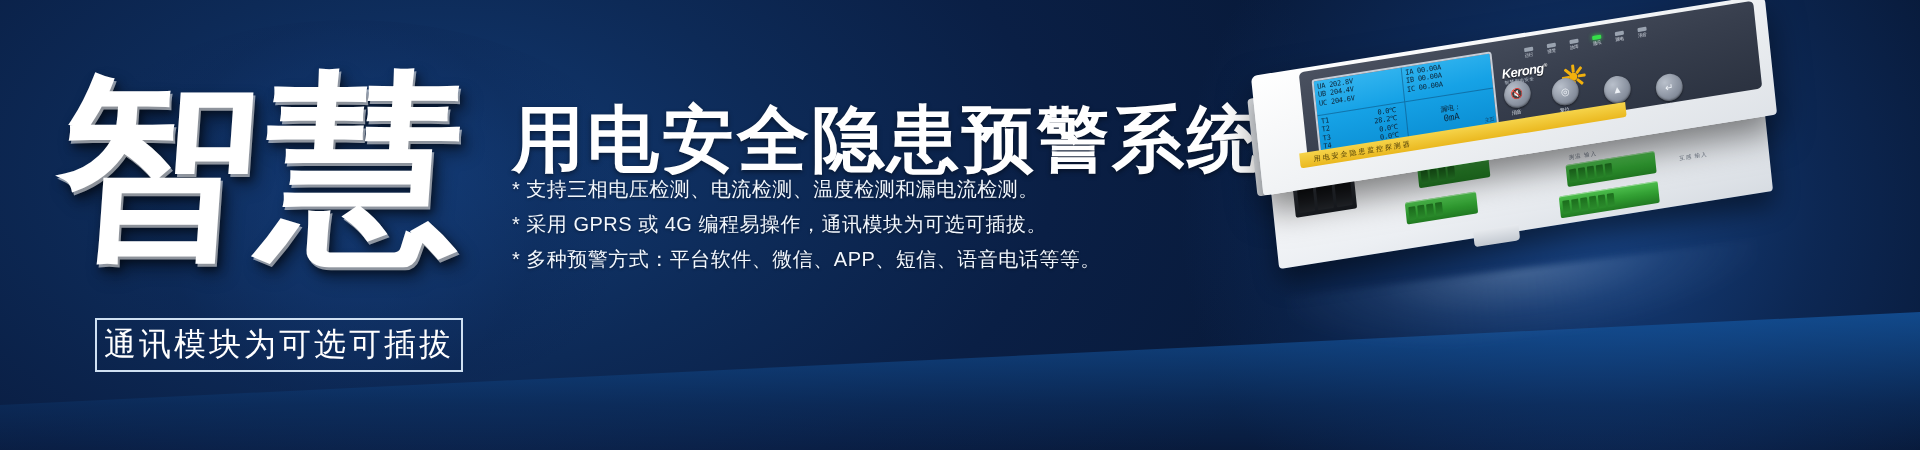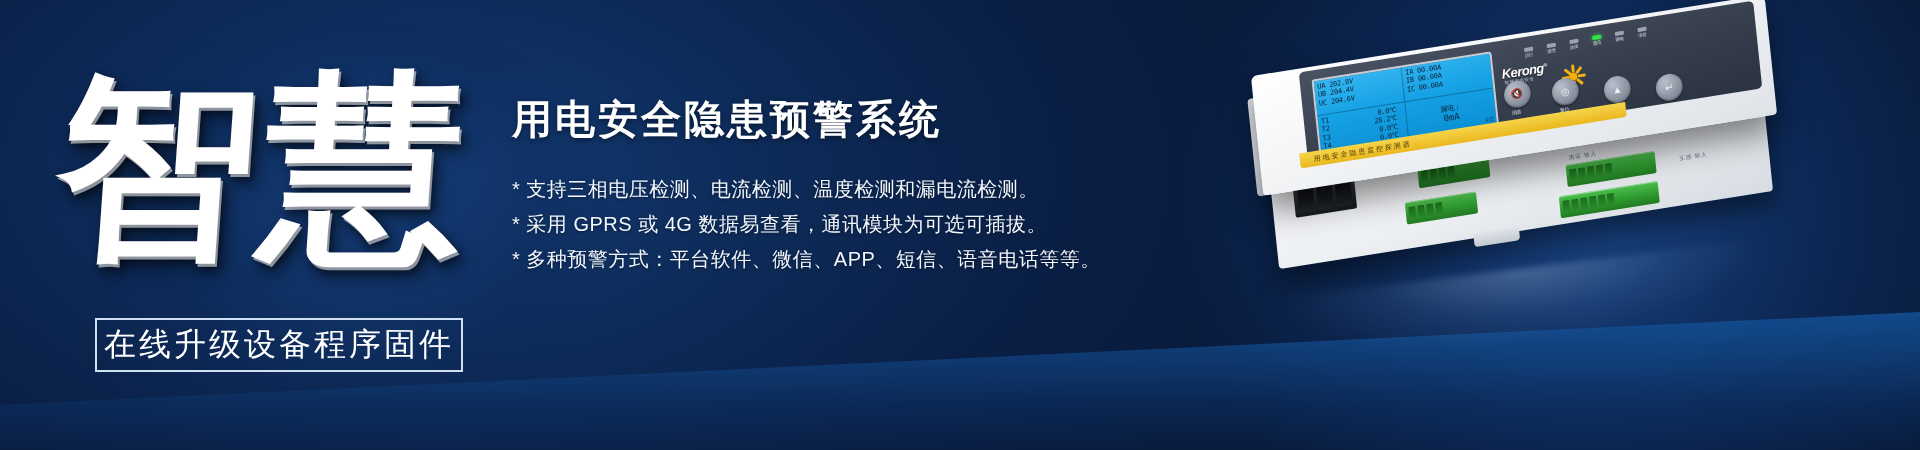--- a/index.html
+++ b/index.html
@@ -102,21 +102,21 @@
     letter-spacing: 3px;
     white-space: nowrap;
   }
 
   
   .headline {
     position: absolute;
     left: 512px;
     top: 92px;
     color: #ffffff;
-    font-size: 40px;
+    font-size: 72px;
     font-weight: 700;
     letter-spacing: 3px;
     white-space: nowrap;
     text-shadow: 0 2px 5px rgba(0,0,0,0.45);
   }
 
   
   .bullets {
     position: absolute;
     left: 512px;
@@ -430,28 +430,28 @@
 <div class="banner">
 
   <div class="glow-left"></div>
   <div class="glow-right"></div>
   <div class="wedge"></div>
   <div class="wedge2"></div>
 
   <div class="calli">智慧</div>
 
   <div class="slogan-box">
-    <span class="txt">在线升级设备程序固件</span>
+    <span class="txt">通讯模块为可选可插拔</span>
   </div>
 
   <div class="headline">用电安全隐患预警系统</div>
 
   <div class="bullets">
     <div class="bullet">* 支持三相电压检测、电流检测、温度检测和漏电流检测。</div>
-    <div class="bullet">* 采用 GPRS 或 4G 数据易查看，通讯模块为可选可插拔。</div>
+    <div class="bullet">* 采用 GPRS 或 4G 编程易操作，通讯模块为可选可插拔。</div>
     <div class="bullet">* 多种预警方式：平台软件、微信、APP、短信、语音电话等等。</div>
   </div>
 
   <div class="device-wrap">
     <div class="reflection"></div>
 
     <div class="device">
 
       <div class="side-face"></div>
 

